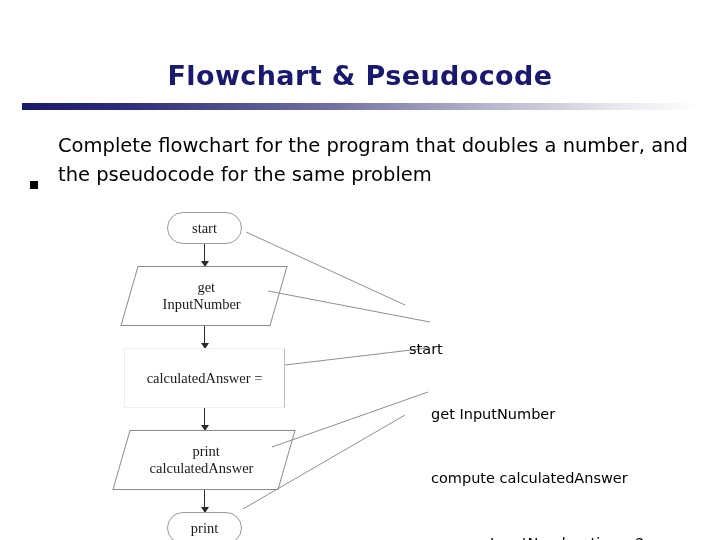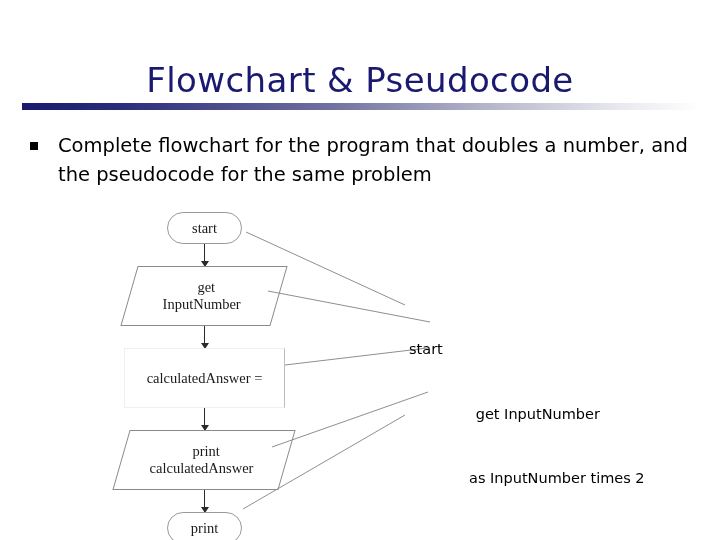--- a/index.html
+++ b/index.html
@@ -20,22 +20,22 @@
   }
 
   
   #slide-title {
     position: absolute;
     left: 0;
     top: 60px;
     width: 720px;
     text-align: center;
     font-family: "DejaVu Sans", sans-serif;
-    font-size: 34px;
-    font-weight: normal;
+    font-size: 27px;
+    font-weight: bold;
     letter-spacing: 0.4px;
     color: #191970;
     white-space: nowrap;
   }
 
   
   #title-rule {
     position: absolute;
     left: 22px;
     top: 103px;
@@ -44,21 +44,21 @@
     background: linear-gradient(to right, #1b1b6e 0%, #2b2b7a 14%, #6f6fa0 45%, #b9b9cd 70%, #e8e8ef 88%, #ffffff 100%);
   }
 
   
   #bullet-row {
     position: absolute;
     left: 30px;
     top: 131px;
     width: 672px;
     display: flex;
-    align-items: flex-start;
+    align-items: flex-end;
   }
   #bullet-marker {
     width: 8px;
     height: 8px;
     background: #000000;
     margin-top: 11px;
     margin-right: 20px;
     flex: 0 0 auto;
   }
   #bullet-text {
@@ -131,21 +131,21 @@
     position: absolute;
     left: 409px;
     top: 296px;
     font-family: "DejaVu Sans", sans-serif;
     font-size: 14.5px;
     line-height: 21.5px;
     color: #000000;
     white-space: pre;
   }
   .pc-line { display: block; }
-  .pc-indent-1 { padding-left: 22px; text-align: center; }
+  .pc-indent-1 { padding-left: 22px; }
   .pc-indent-2 { padding-left: 60px; }
 
   
   #connectors {
     position: absolute;
     left: 0;
     top: 0;
     width: 720px;
     height: 540px;
     pointer-events: none;
@@ -203,18 +203,19 @@
 
     <div class="fc-shape terminator" style="left:67px; top:312px; width:75px; height:32px;">
       <span>print</span>
     </div>
 
   </div>
 
   <div id="pseudocode">
     <span class="pc-line">start</span>
     <span class="pc-line pc-indent-1">get InputNumber</span>
+    <span class="pc-line pc-indent-1">compute calculatedAnswer</span>
     <span class="pc-line pc-indent-2">as InputNumber times 2</span>
     
     
   </div>
 
 </div>
 
 </body></html>

